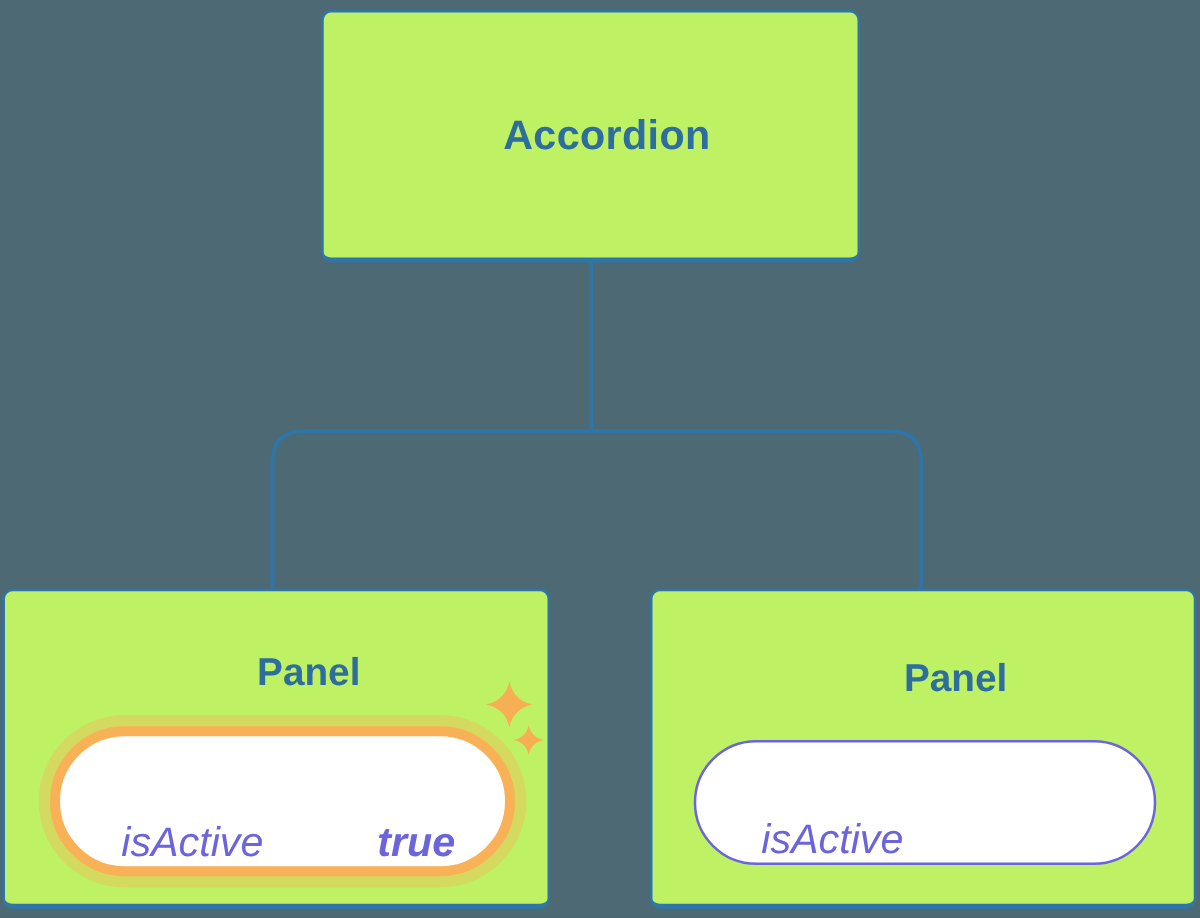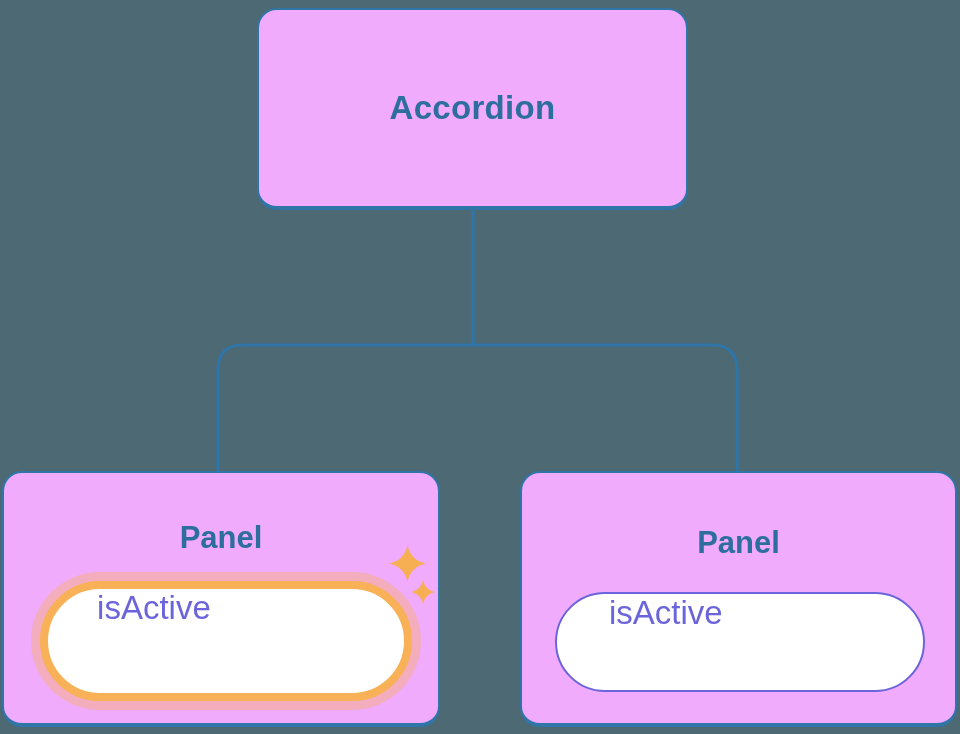--- a/index.html
+++ b/index.html
@@ -16,25 +16,26 @@
     left: 0; top: 0;
     width: 960px; height: 734px;
   }
   .connectors path {
     stroke: #2F75A8;
     stroke-width: 3.2;
     fill: none;
   }
   .node {
     position: absolute;
-    background: #f0abfc;
+    background: #bef264;
     border: 2.5px solid #2F75A8;
     border-bottom-width: 4.5px;
-    border-radius: 20px;
+    border-radius: 8px;
     box-sizing: border-box;
+    padding-left: 26px;
   }
   .accordion {
     left: 257px; top: 8px;
     width: 431px; height: 202px;
     display: flex;
     align-items: center;
     justify-content: center;
   }
   .node-title {
     font-size: 33px;
@@ -54,22 +55,23 @@
   }
   .panel-left  .panel-title { top: 47px; }
   .panel-right .panel-title { top: 52px; }
 
   .pill {
     position: absolute;
     background: #FFFFFF;
     border-radius: 999px;
     box-sizing: border-box;
     display: flex;
-    align-items: flex-start;
+    align-items: flex-end;
     overflow: hidden;
+    font-style: italic;
   }
   .pill-highlight {
     left: 36px; top: 108px;
     width: 372px; height: 120px;
     border: 8px solid #F8B156;
     box-shadow: 0 0 0 9px rgba(248, 177, 86, 0.38);
   }
   .pill-plain {
     left: 33px; top: 119px;
     width: 370px; height: 100px;
@@ -111,20 +113,21 @@
 
   <div class="node accordion">
     <span class="node-title">Accordion</span>
   </div>
 
   <div class="node panel-left">
     <div class="panel-title">Panel</div>
     <div class="pill pill-highlight">
       <div class="cell key">isActive</div>
       <div class="divider divider-orange"></div>
+      <div class="cell value bold">true</div>
     </div>
     <svg class="sparkle sparkle-large" viewBox="0 0 24 24" aria-hidden="true">
       <path d="M12 0 C13.4 6.6 17.4 10.6 24 12 C17.4 13.4 13.4 17.4 12 24 C10.6 17.4 6.6 13.4 0 12 C6.6 10.6 10.6 6.6 12 0 Z"></path>
     </svg>
     <svg class="sparkle sparkle-small" viewBox="0 0 24 24" aria-hidden="true">
       <path d="M12 0 C13.4 6.6 17.4 10.6 24 12 C17.4 13.4 13.4 17.4 12 24 C10.6 17.4 6.6 13.4 0 12 C6.6 10.6 10.6 6.6 12 0 Z"></path>
     </svg>
   </div>
 
   <div class="node panel-right">

